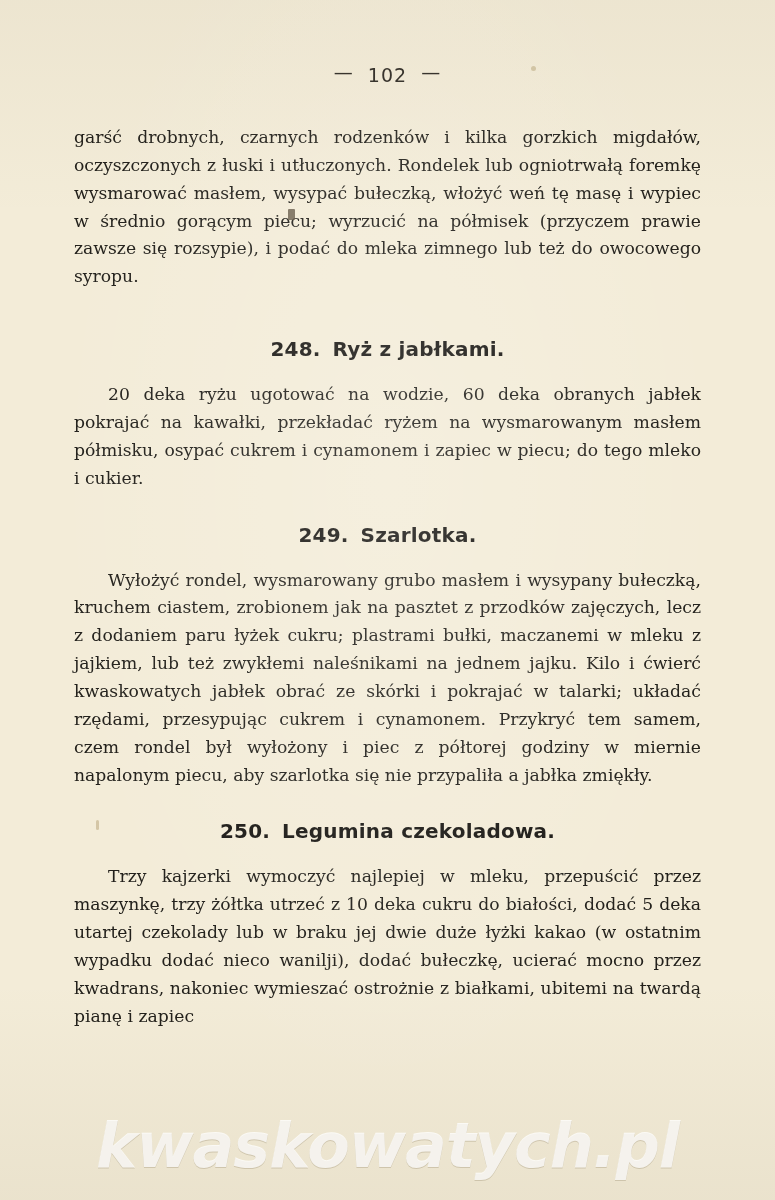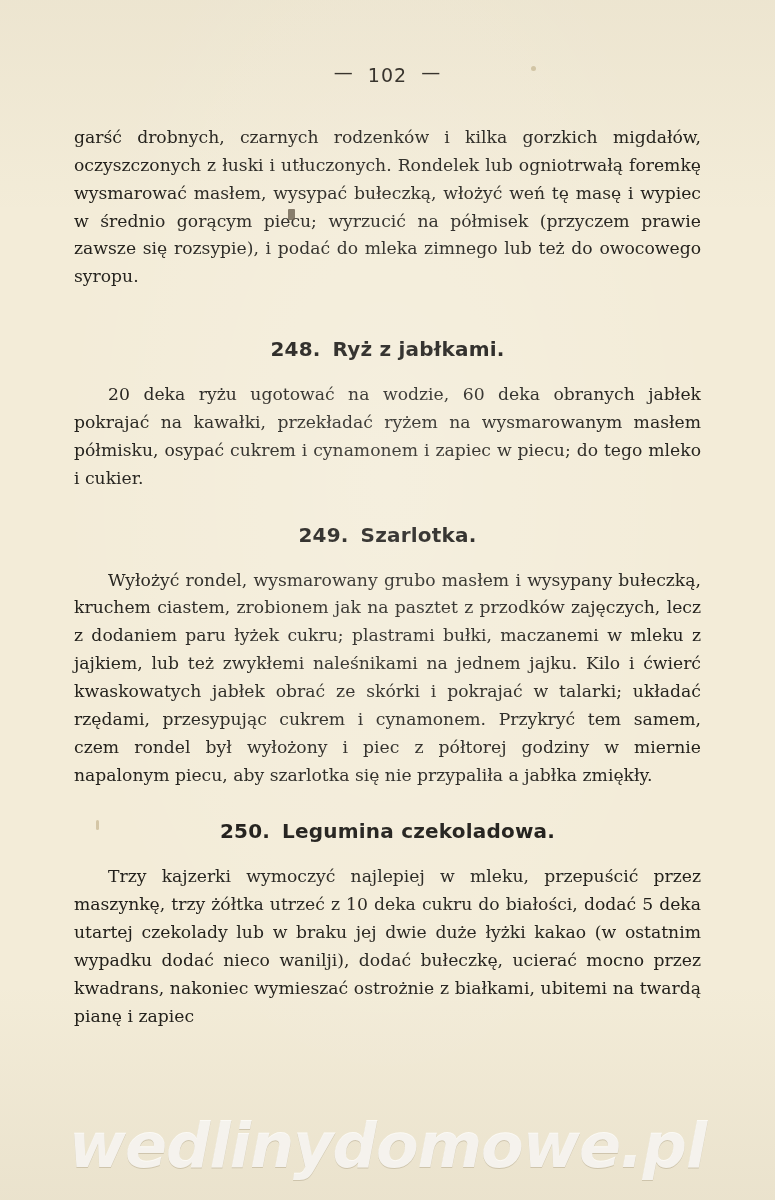--- a/index.html
+++ b/index.html
@@ -120,13 +120,13 @@
   </h2>
   <p class="para indent">Trzy kajzerki wymoczyć najlepiej w mleku, przepuścić przez maszynkę, trzy żółtka utrzeć z 10 deka cukru do białości, dodać 5 deka utartej czekolady lub w braku jej dwie duże łyżki kakao (w ostatnim wypadku dodać nieco wanilji), dodać bułeczkę, ucierać mocno przez kwadrans, nakoniec wymieszać ostrożnie z białkami, ubitemi na twardą pianę i zapiec</p>
 
 </div>
 
 <div class="paper-tint"></div>
 <div class="speck" style="left:531px; top:66px; width:5px; height:5px;"></div>
 <div class="speck" style="left:96px; top:820px; width:3px; height:10px; border-radius:2px;"></div>
 <div class="speck" style="left:288px; top:209px; width:7px; height:11px; border-radius:1px; background:#6b6050; opacity:.8;"></div>
 
-<div class="watermark">wedlinydomowe.pl</div>
+<div class="watermark">kwaskowatych.pl</div>
 
 </body></html>

